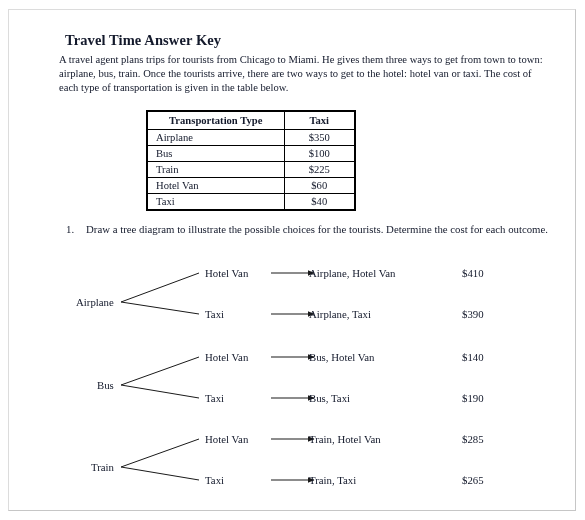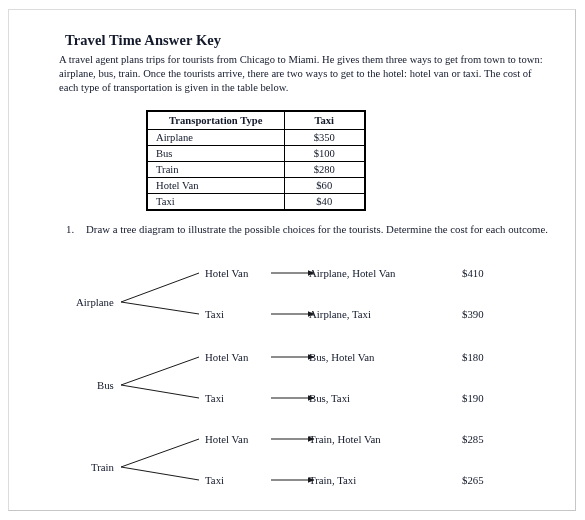--- a/index.html
+++ b/index.html
@@ -70,21 +70,21 @@
     line-height: 17px;
   }
   #cost-table th.th-type { border-left: 2px solid #000; }
   #cost-table th.th-cost { border-right: 2px solid #000; }
   #cost-table td.col-type {
     width: 137px;
     text-align: left;
     border-left: 2px solid #000;
   }
   #cost-table td.col-cost {
-    width: 81px;
+    width: 71px;
     text-align: center;
     border-right: 2px solid #000;
   }
   #cost-table tr.last-row td { border-bottom: 2px solid #000; }
   
   #question-1 {
     position: absolute;
     left: 57px;
     top: 212px;
     width: 492px;
@@ -143,21 +143,21 @@
         <tr>
           <td class="col-type">Airplane</td>
           <td class="col-cost">$350</td>
         </tr>
         <tr>
           <td class="col-type">Bus</td>
           <td class="col-cost">$100</td>
         </tr>
         <tr>
           <td class="col-type">Train</td>
-          <td class="col-cost">$280</td>
+          <td class="col-cost">$225</td>
         </tr>
         <tr>
           <td class="col-type">Hotel Van</td>
           <td class="col-cost">$60</td>
         </tr>
         <tr class="last-row">
           <td class="col-type">Taxi</td>
           <td class="col-cost">$40</td>
         </tr>
       </tbody>
@@ -194,21 +194,21 @@
       <div class="tree-label tree-root" style="top: 292px; left: 67px;">Airplane</div>
       <div class="tree-label tree-mid" style="top: 263px; left: 196px;">Hotel Van</div>
       <div class="tree-label tree-out" style="top: 263px;">Airplane, Hotel Van</div>
       <div class="tree-label tree-cost" style="top: 263px;">$410</div>
       <div class="tree-label tree-mid" style="top: 304px; left: 196px;">Taxi</div>
       <div class="tree-label tree-out" style="top: 304px;">Airplane, Taxi</div>
       <div class="tree-label tree-cost" style="top: 304px;">$390</div>
       <div class="tree-label tree-root" style="top: 375px; left: 88px;">Bus</div>
       <div class="tree-label tree-mid" style="top: 347px; left: 196px;">Hotel Van</div>
       <div class="tree-label tree-out" style="top: 347px;">Bus, Hotel Van</div>
-      <div class="tree-label tree-cost" style="top: 347px;">$180</div>
+      <div class="tree-label tree-cost" style="top: 347px;">$140</div>
       <div class="tree-label tree-mid" style="top: 388px; left: 196px;">Taxi</div>
       <div class="tree-label tree-out" style="top: 388px;">Bus, Taxi</div>
       <div class="tree-label tree-cost" style="top: 388px;">$190</div>
       <div class="tree-label tree-root" style="top: 457px; left: 82px;">Train</div>
       <div class="tree-label tree-mid" style="top: 429px; left: 196px;">Hotel Van</div>
       <div class="tree-label tree-out" style="top: 429px;">Train, Hotel Van</div>
       <div class="tree-label tree-cost" style="top: 429px;">$285</div>
       <div class="tree-label tree-mid" style="top: 470px; left: 196px;">Taxi</div>
       <div class="tree-label tree-out" style="top: 470px;">Train, Taxi</div>
       <div class="tree-label tree-cost" style="top: 470px;">$265</div>

